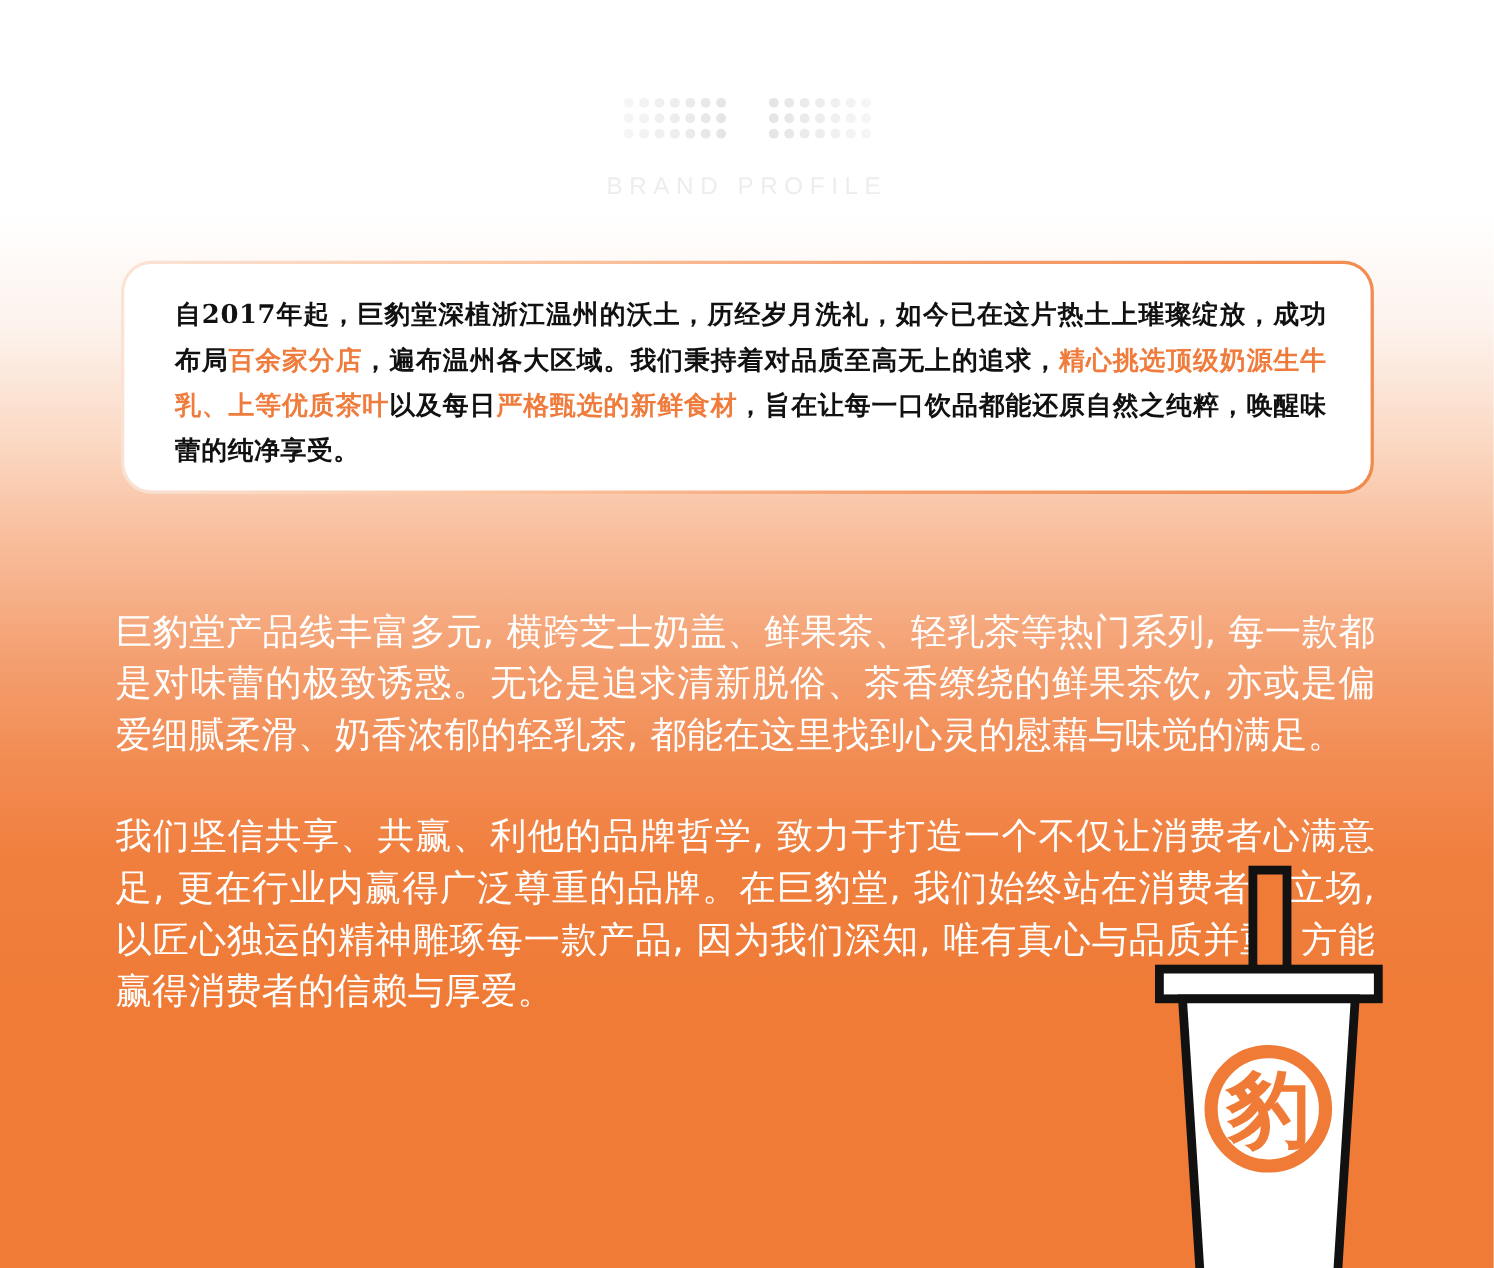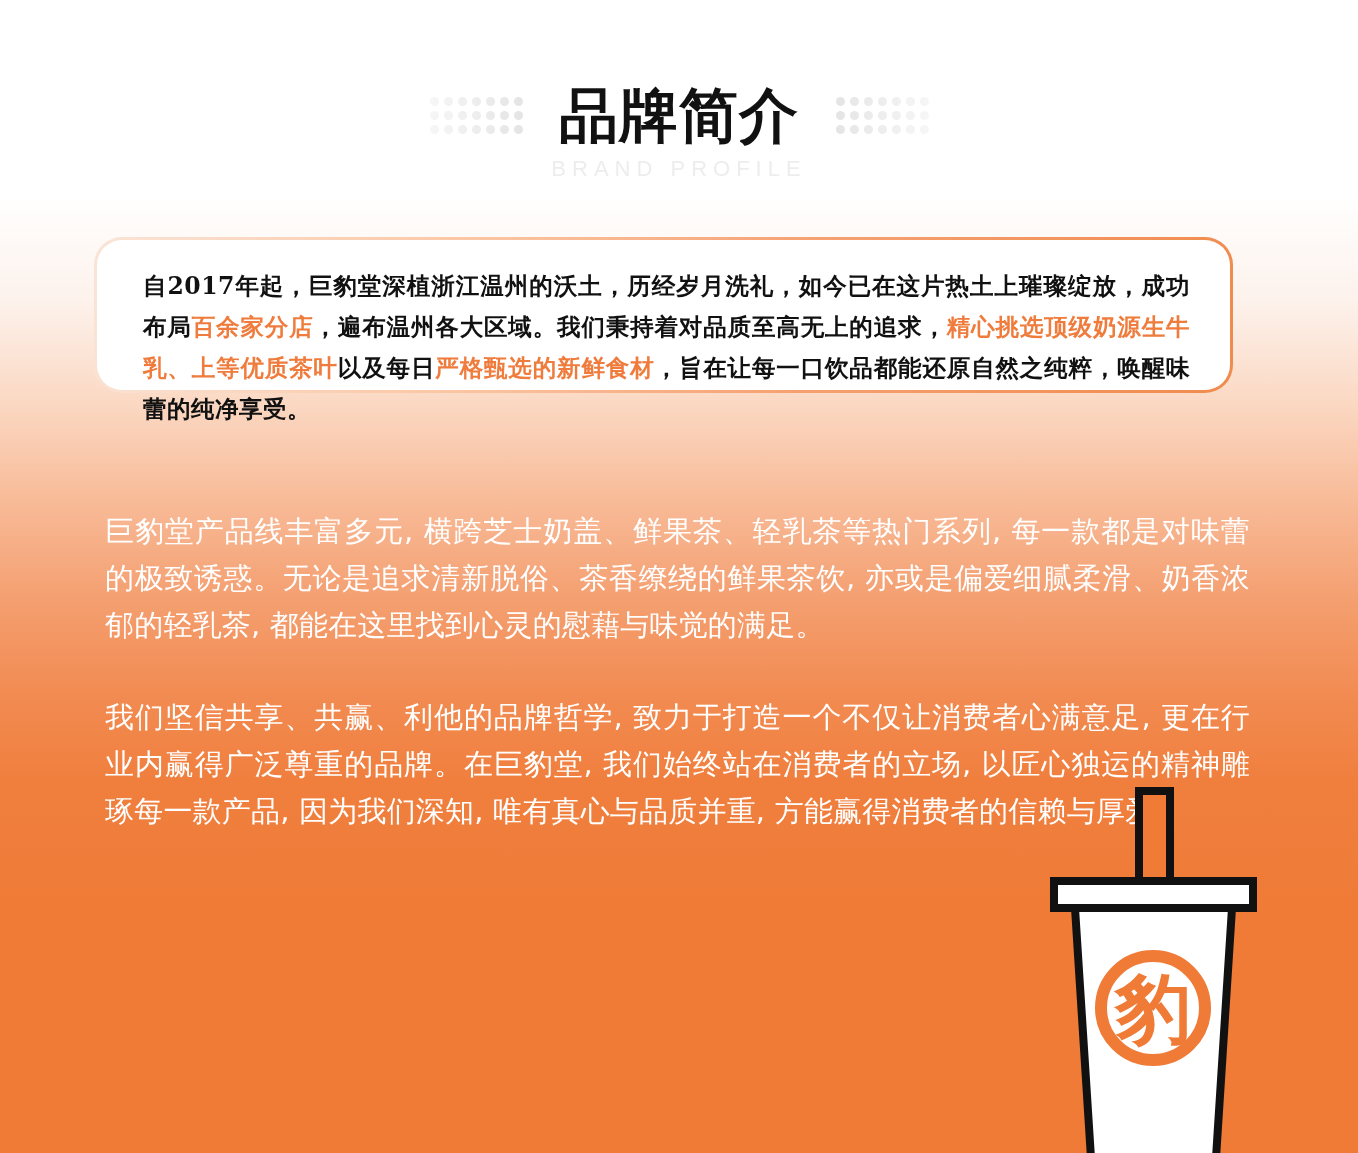--- a/index.html
+++ b/index.html
@@ -90,24 +90,24 @@
     font-size: 22px;
     font-weight: 400;
     letter-spacing: 6px;
     color: #ededed;
     line-height: 1;
   }
 
   
   #intro-card {
     position: absolute;
-    left: 94px;
+    left: 110px;
     top: 237px;
     width: 1139px;
-    height: 156px;
+    height: 212px;
     border-radius: 28px;
     padding: 3px;
     background: linear-gradient(100deg, #fae4d7 0%, #fbc9a8 30%, #f6a172 62%, #f08b4e 100%);
   }
   #intro-card-inner {
     width: 100%;
     height: 100%;
     border-radius: 25px;
     background: #ffffff;
     padding: 26px 40px 20px 46px;
@@ -122,26 +122,27 @@
     letter-spacing: 0.5px;
   }
   #intro-text .hl { color: #ef7c3c; }
 
   
   .body-para {
     position: absolute;
     left: 105px;
     width: 1145px;
     font-family: "DejaVu Sans", "Liberation Sans", sans-serif;
-    font-size: 29px;
+    font-size: 33px;
     font-weight: 400;
     line-height: 47px;
     color: #ffffff;
     text-align: justify;
     letter-spacing: 0.2px;
+    margin-top: 42px;
   }
   #para-1 { top: 508px; }
   #para-2 { top: 694px; }
   #para-3 { top: 874px; width: 860px; }
 
   
   #cup {
     position: absolute;
     left: 1020px;
     top: 780px;
@@ -175,21 +176,20 @@
           <span class="dot"></span>
         <span class="dot"></span>
           <span class="dot"></span>
           <span class="dot"></span>
           <span class="dot"></span>
           <span class="dot"></span>
           <span class="dot"></span>
           <span class="dot"></span>
       </div>
 
-      <h1 id="main-title">品牌简介</h1>
 
       <div class="dot-grid right">
         <span class="dot"></span>
           <span class="dot"></span>
           <span class="dot"></span>
           <span class="dot"></span>
           <span class="dot"></span>
           <span class="dot"></span>
           <span class="dot"></span>
         <span class="dot"></span>

